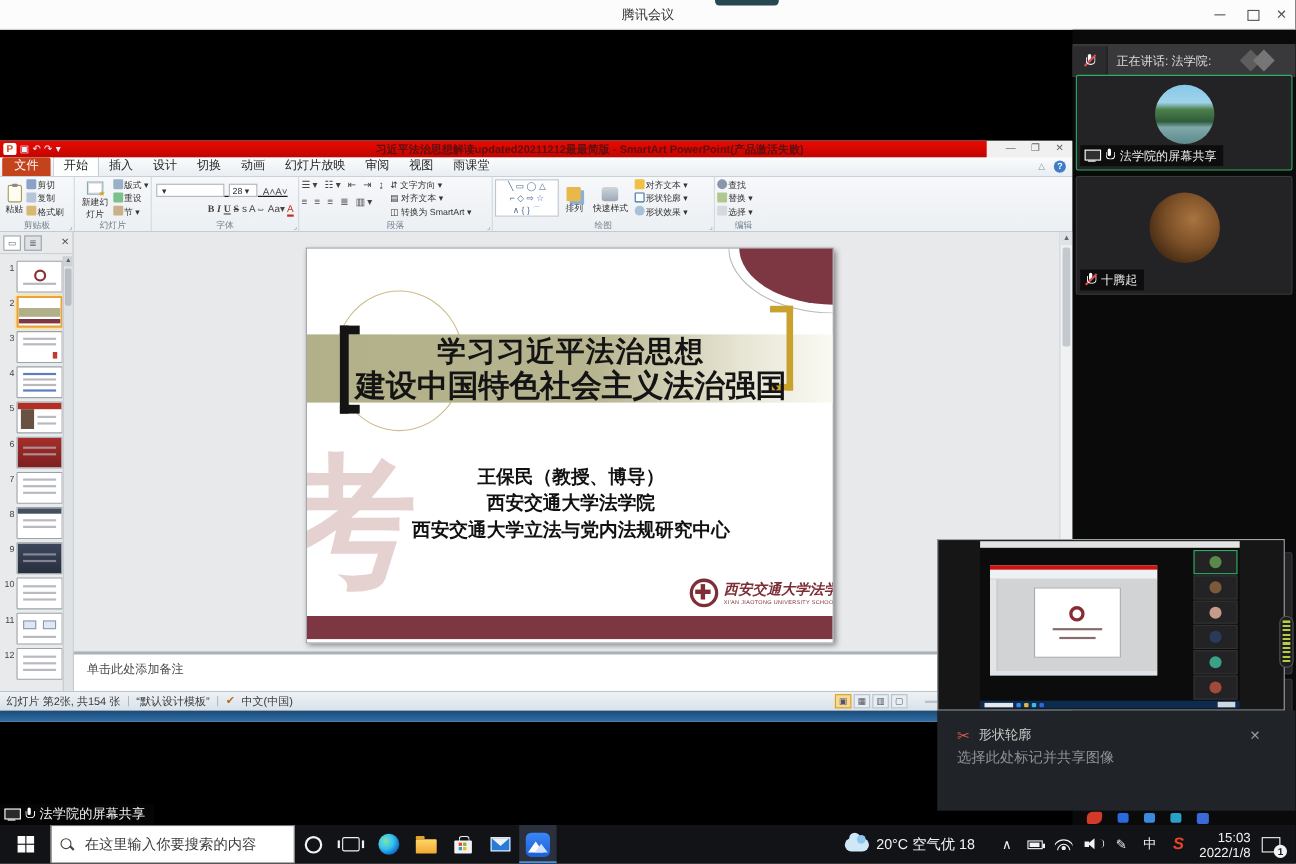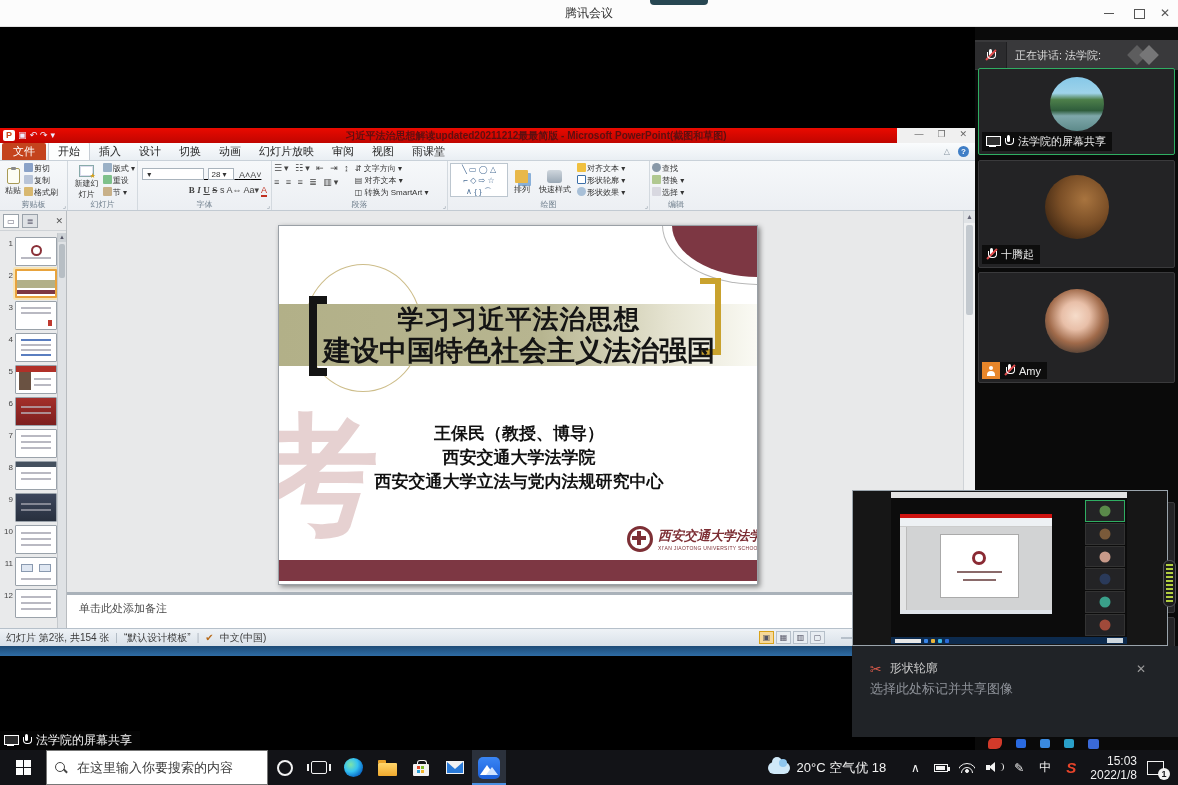--- a/index.html
+++ b/index.html
@@ -294,21 +294,21 @@
   <div class="abs ppt">
     <div class="ppt-tb">
       <div class="ppt-tb-red">
         <div class="qat">
           <span class="pbadge">P</span>
           <span class="qi">▣</span>
           <span class="qi">↶</span>
           <span class="qi">↷</span>
           <span class="qi">▾</span>
         </div>
-        <div class="ppt-title-text">习近平法治思想解读updated20211212最最简版 - Microsoft PowerPoint(截图和草图)</div>
+        <div class="ppt-title-text">习近平法治思想解读updated20211212最最简版 - SmartArt PowerPoint(产品激活失败)</div>
       </div>
       <div class="ppt-ctl">
         <span>—</span>
         <span>❐</span>
         <span>✕</span>
       </div>
     </div>
     <div class="ppt-help">
       <span class="hc">△</span>
       <span class="hq">?</span>
@@ -626,34 +626,20 @@
       <div class="plabel">
         <div class="dark">
           <span class="mic">
               <span class="slash"></span>
             </span>
           <span class="pname">十腾起</span>
         </div>
       </div>
     </div>
 
-    <div class="tile" style="top:245px;height:111px;">
-      <div class="avatar av3" style="top:16px;width:64px;height:64px;"></div>
-      <div class="plabel">
-        <div class="hostbadge">
-            <span class="person"></span>
-          </div>
-        <div class="dark">
-          <span class="mic">
-              <span class="slash"></span>
-            </span>
-          <span class="pname">Amy</span>
-        </div>
-      </div>
-    </div>
 
 
     <div class="tile" style="top:475px;height:111px;"></div>
     <div class="tile" style="top:590px;height:111px;"></div>
   </div>
 
   <div class="abs preview">
     <div class="pv">
       <div class="pv-tb"></div>
       <div class="pv-ppt">

